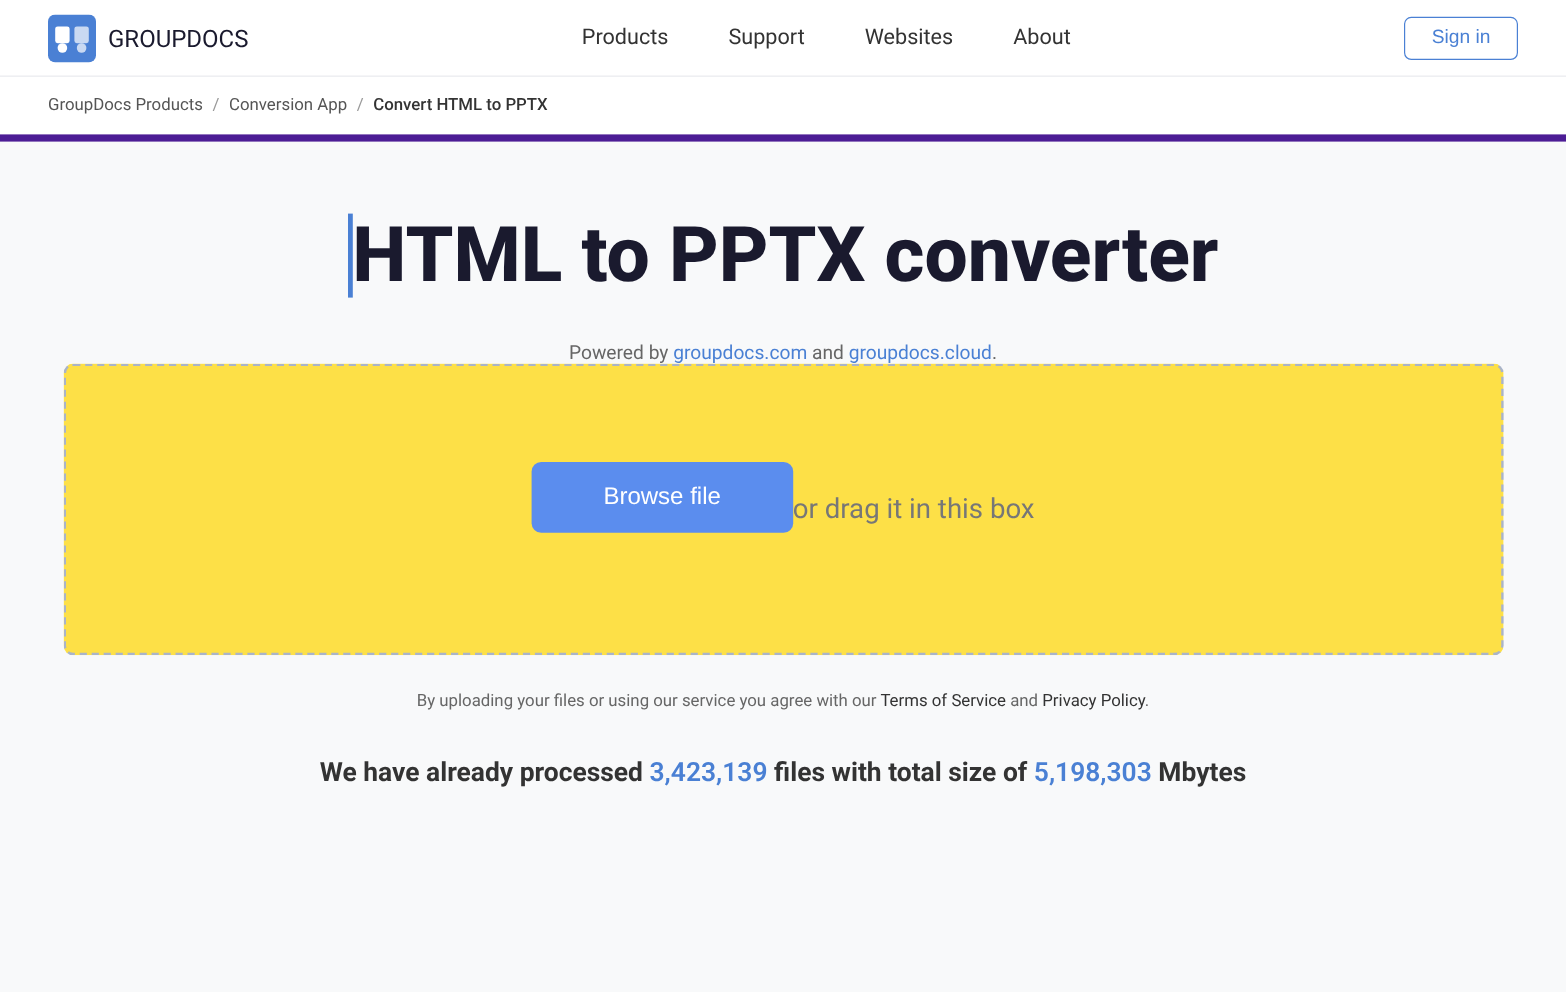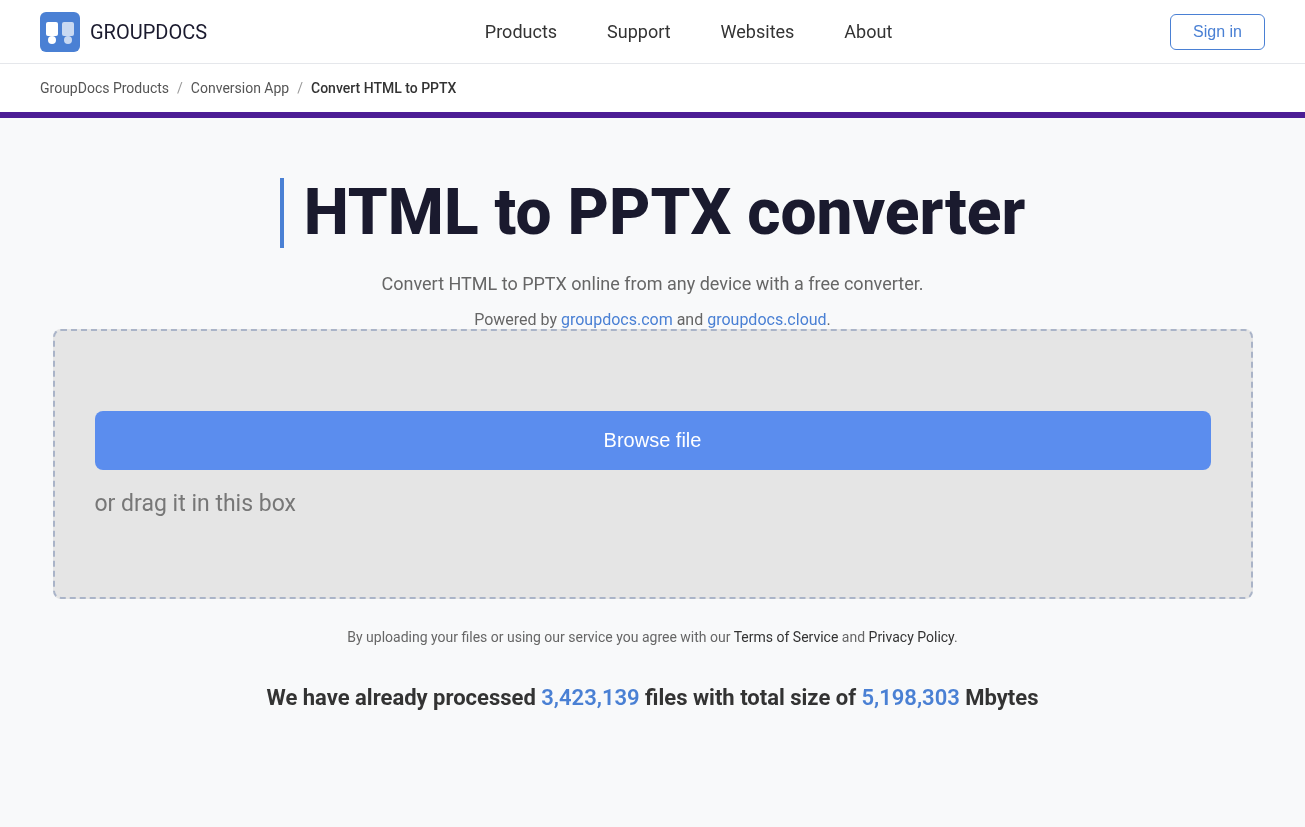--- a/index.html
+++ b/index.html
@@ -105,22 +105,21 @@
       align-items: center;
     }
 
     .page-title {
       font-size: 64px;
       font-weight: 800;
       color: #1a1a2e;
       text-align: center;
       line-height: 1.1;
       border-left: 4px solid #4a80d4;
-      padding-left: 20px;
-      margin-bottom: 25px;
+      margin-bottom: 36px;
     }
 
     .subtitle {
       font-size: 18px;
       color: #666;
       text-align: center;
       margin-bottom: 16px;
     }
 
     .powered-by {
@@ -132,23 +131,23 @@
     .powered-by a {
       color: #4a80d4;
       text-decoration: none;
     }
 
     
     .drop-zone {
       width: 1200px;
       border: 2px dashed #aab4c8;
       border-radius: 8px;
-      background: #e5e5e5;
-      display: flex;
-      flex-direction: column;
+      background: #fde047;
+      display: flex;
+      align-items: center;
       justify-content: center;
       padding: 80px 40px;
       margin-bottom: 30px;
     }
 
     .browse-btn {
       background: #5b8dee;
       color: #fff;
       border: none;
       border-radius: 8px;
@@ -217,21 +216,20 @@
 <div class="breadcrumb">
   <a class="breadcrumb-link">GroupDocs Products</a>
   <span class="breadcrumb-sep">/</span>
   <a class="breadcrumb-link">Conversion App</a>
   <span class="breadcrumb-sep">/</span>
   <span class="breadcrumb-current">Convert HTML to PPTX</span>
 </div>
 
 <main class="main">
   <h1 class="page-title">HTML to PPTX converter</h1>
-  <p class="subtitle">Convert HTML to PPTX online from any device with a free converter.</p>
   <p class="powered-by">
     <span>Powered by </span><a>groupdocs.com</a><span> and </span><a>groupdocs.cloud</a><span>.</span>
   </p>
 
   <div class="drop-zone">
     <button class="browse-btn">Browse file</button>
     <span class="drag-text">or drag it in this box</span>
   </div>
 
   <p class="terms-text">

